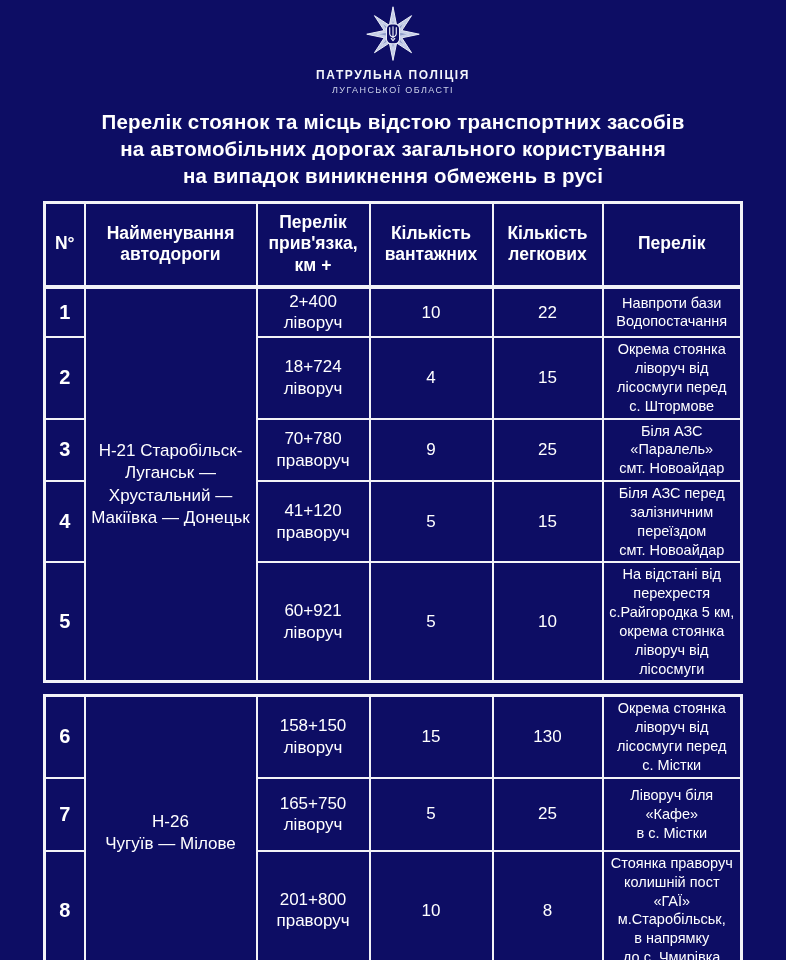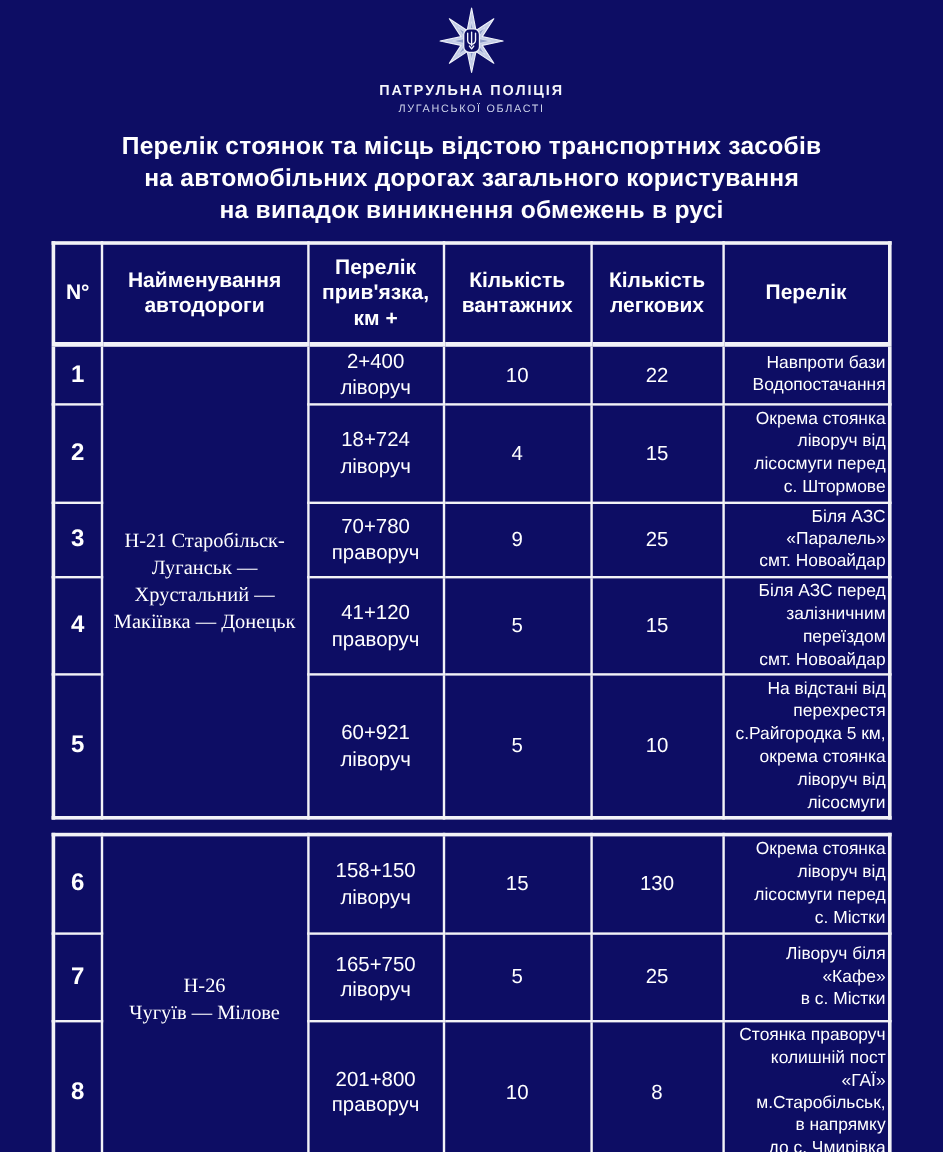--- a/index.html
+++ b/index.html
@@ -42,22 +42,22 @@
   }
   th{font-size:17.5px;font-weight:bold;line-height:1.25;border-bottom-width:4px;}
   td{font-size:17px;line-height:1.28;}
   col.c-num{width:40px;}
   col.c-road{width:172px;}
   col.c-addr{width:113px;}
   col.c-trucks{width:123px;}
   col.c-cars{width:110px;}
   col.c-land{width:139px;}
   td.numcell{font-size:20px;font-weight:bold;}
-  td.roadcell{font-size:17px;line-height:1.3;font-family:Liberation Serif, serif;}
-  td.landcell{font-size:14.5px;line-height:1.3;padding:2px 2px;text-align:right;}
+  td.roadcell{font-size:17px;line-height:1.3;}
+  td.landcell{font-size:14.5px;line-height:1.3;padding:2px 2px;}
   tr.h-head{height:84px;}
   tr.h-r1{height:48px;}
   tr.h-r2{height:76px;}
   tr.h-r3{height:62px;}
   tr.h-r4{height:80px;}
   tr.h-r5{height:112px;}
   tr.h-r6{height:76px;}
   tr.h-r7{height:73px;}
   tr.h-r8{height:118px;}
 </style>

